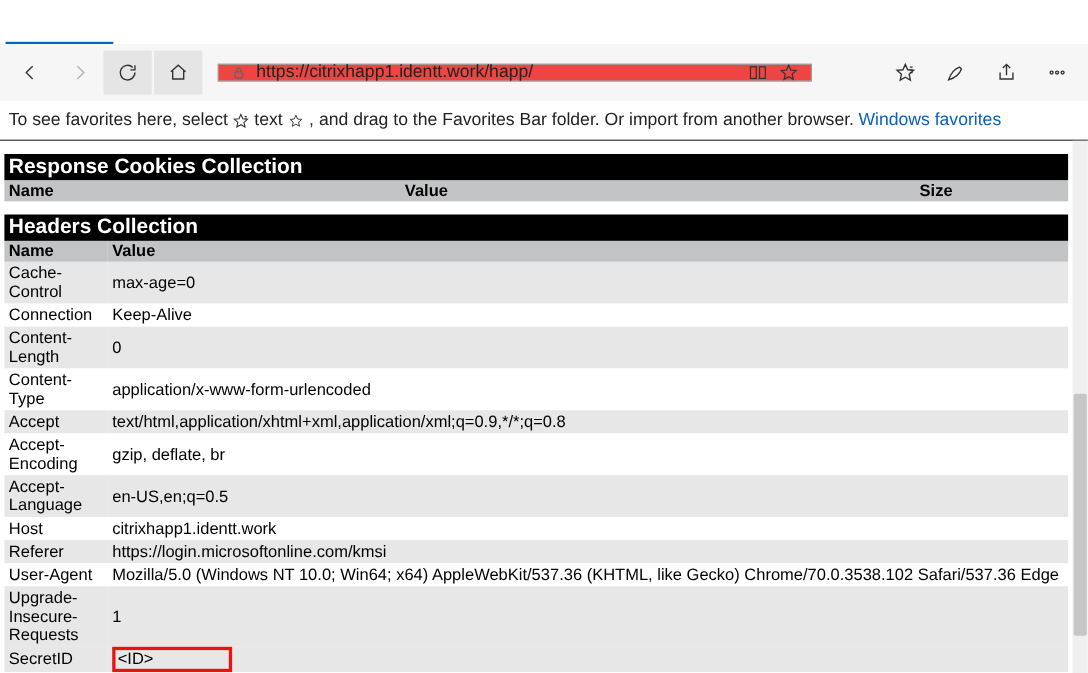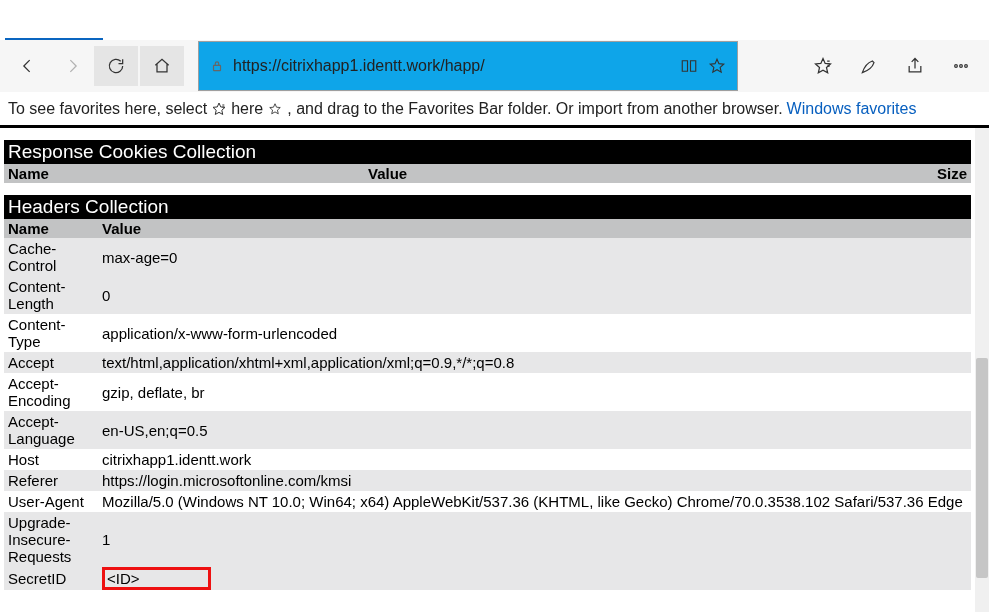--- a/index.html
+++ b/index.html
@@ -30,22 +30,22 @@
     display:flex; align-items:center; justify-content:center;
     color:#444;
   }
   .tb-btn svg { width:20px; height:20px; stroke:#333; fill:none; stroke-width:1.5; }
   .tb-btn.boxed { background:#e5e5e5; margin-right:2px; }
   .addr-wrap {
     flex:0 0 auto;
     margin-left:12px;
     display:flex; align-items:center;
     border:1px solid #9f9f9f;
-    background:#0ea5e9;
-    height:50px;
+    background:#ef4444;
+    height:16px;
     width:540px;
     padding:0 6px;
   }
   .addr-lock { width:24px; display:flex;align-items:center;justify-content:center;color:#555;}
   .addr-text {
     flex:1;
     font-size:16px;
     color:#222;
     white-space:nowrap;
     overflow:hidden;
@@ -57,21 +57,21 @@
   }
   .tb-right { display:flex; margin-left:auto; gap:2px; }
   
   .favbar {
     height: 36px;
     background:#fff;
     display:flex; align-items:center;
     padding:0 8px;
     font-size:16px;
     color:#222;
-    border-bottom:3px solid #000000;
+    border-bottom:1px solid #000000;
     white-space:nowrap;
   }
   .favbar .inline-icon {
     display:inline-flex; width:18px; height:18px;
     align-items:center;justify-content:center;
     margin:0 3px;
     color:#444;
     vertical-align:middle;
   }
   .favbar .link { color:#075fbf; margin-left:4px; cursor:pointer; }
@@ -81,33 +81,33 @@
     height: calc(612px - 40px - 52px - 36px);
     background:#fff;
   }
   .content {
     padding:12px 4px 0 4px;
     width: calc(100% - 14px);
     font-size:15px;
     color:#000;
   }
   .section-title {
-    background:#000; color:#fff; font-weight:normal;
+    background:#000; color:#fff; font-weight:bold;
     font-size:19px;
     padding:1px 4px;
   }
   .col-hdrs {
     background:#c2c3c4;
     font-weight:bold;
     font-size:15px;
     display:flex;
   }
   .col-hdrs .c1 { width:360px; padding:1px 4px;}
   .col-hdrs .c2 { flex:1; text-align:left; padding:1px 4px;}
-  .col-hdrs .c3 { width:240px; text-align:right; padding:1px 4px;}
+  .col-hdrs .c3 { width:240px; text-align:center; padding:1px 4px;}
   .hdr-tbl { width:100%; border-collapse:collapse; }
   .hdr-tbl th {
     background:#c2c3c4; text-align:left; font-weight:bold;
     font-size:15px; padding:1px 4px;
   }
   .hdr-tbl td {
     font-size:15px; padding:2px 4px; vertical-align:middle;
   }
   .hdr-tbl tr.odd  td { background:#e7e7e8; }
   .hdr-tbl tr.even td { background:#ffffff; }
@@ -203,21 +203,21 @@
 </div>
 
 <div class="favbar">
   <span>To see favorites here, select </span>
   <span class="inline-icon">
     <svg width="16" height="16" viewBox="0 0 24 24" fill="none" stroke="#333" stroke-width="1.5">
         <path d="M12 3l2.6 5.9 6.4.6-4.8 4.4 1.4 6.3L12 17l-5.6 3.2 1.4-6.3L3 9.5l6.4-.6z"></path>
         <path d="M17 6h3M17 9h3"></path>
       </svg>
   </span>
-  <span> here </span>
+  <span> text </span>
   <span class="inline-icon">
     <svg width="14" height="14" viewBox="0 0 24 24" fill="none" stroke="#333" stroke-width="1.5">
         <path d="M12 3l2.6 5.9 6.4.6-4.8 4.4 1.4 6.3L12 17l-5.6 3.2 1.4-6.3L3 9.5l6.4-.6z"></path>
       </svg>
   </span>
   <span>, and drag to the Favorites Bar folder. Or import from another browser.</span>
   <span class="link">Windows favorites</span>
 </div>
 
 <div class="viewport">
@@ -238,20 +238,24 @@
         <tr>
           <th class="name">Name</th>
           <th>Value</th>
         </tr>
       </thead>
       <tbody id="headers-body">
           <tr class="odd">
             <td class="name">Cache-Control</td>
             <td>max-age=0</td>
           </tr>
+          <tr class="even">
+            <td class="name">Connection</td>
+            <td>Keep-Alive</td>
+          </tr>
           <tr class="odd">
             <td class="name">Content-Length</td>
             <td>0</td>
           </tr>
           <tr class="even">
             <td class="name">Content-Type</td>
             <td>application/x-www-form-urlencoded</td>
           </tr>
           <tr class="odd">
             <td class="name">Accept</td>

